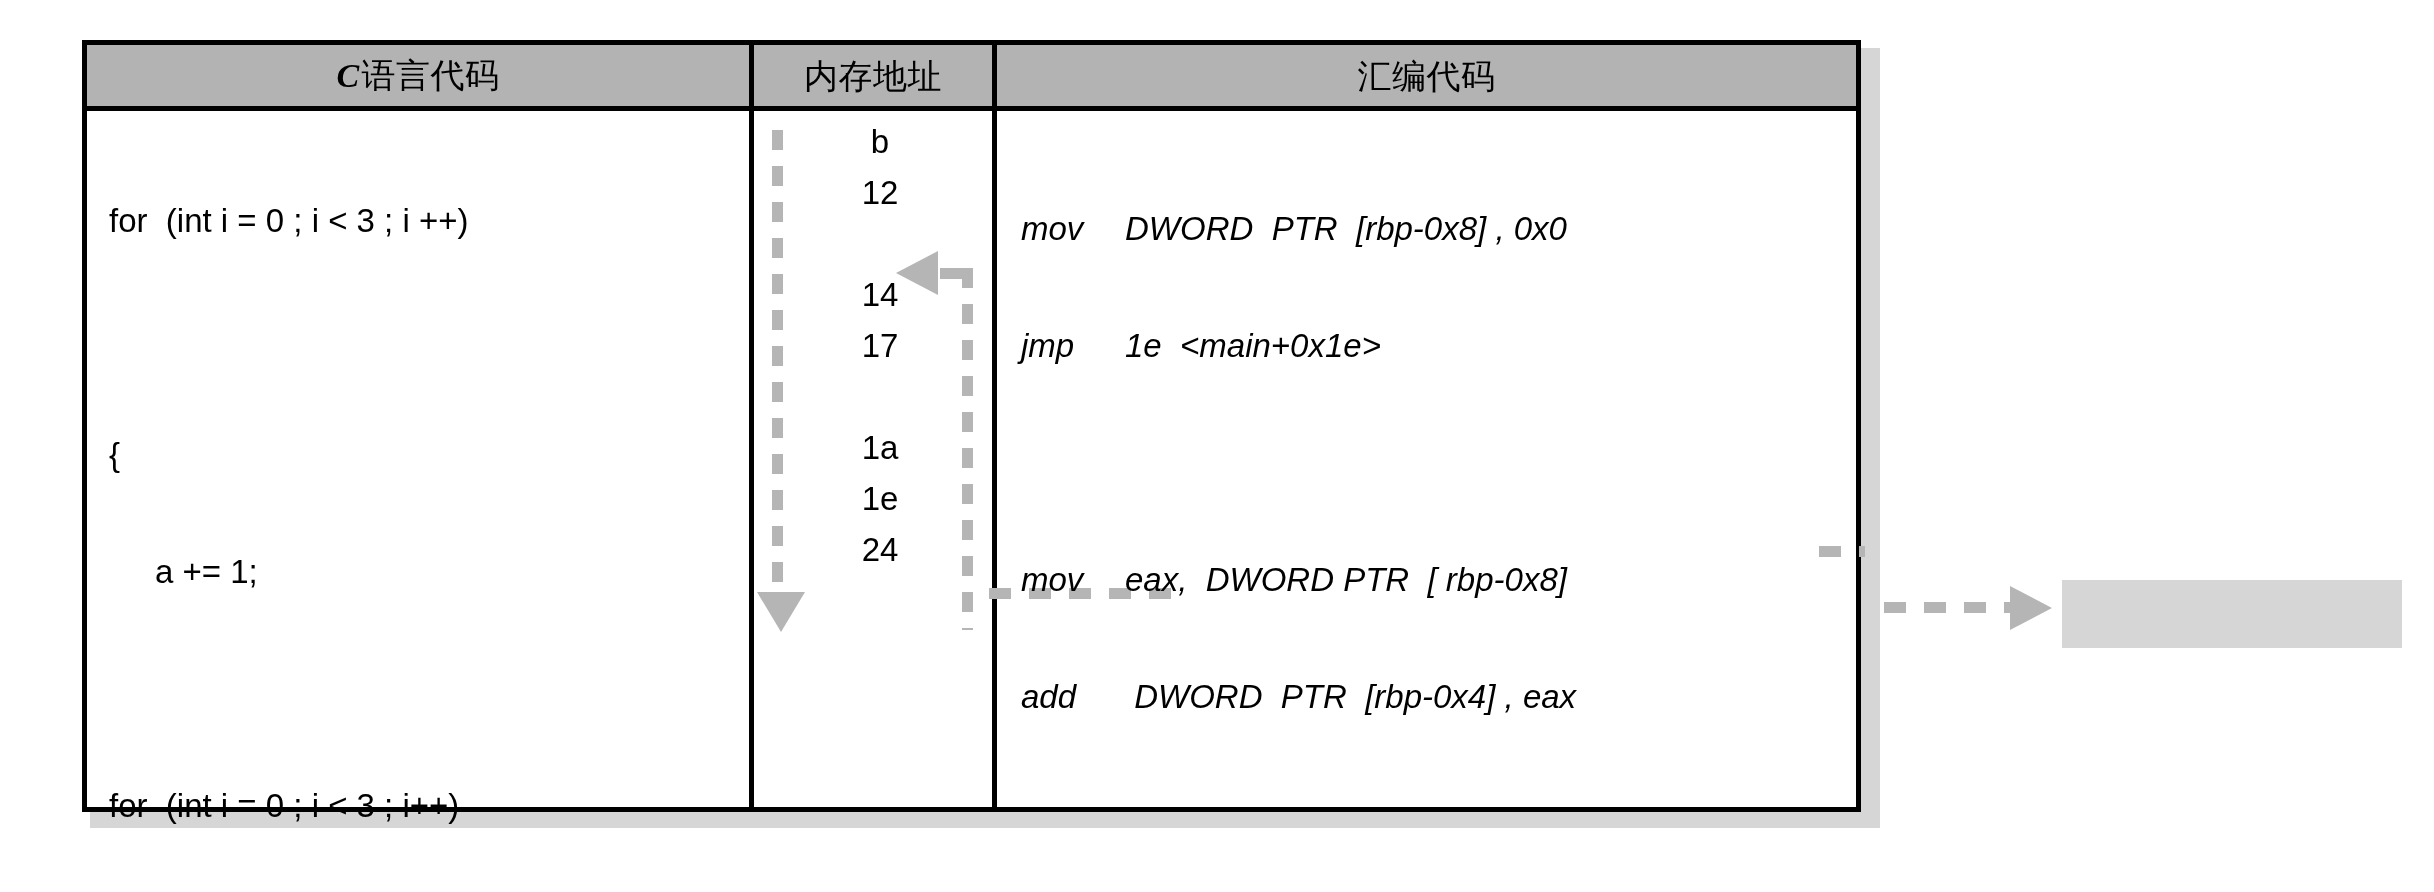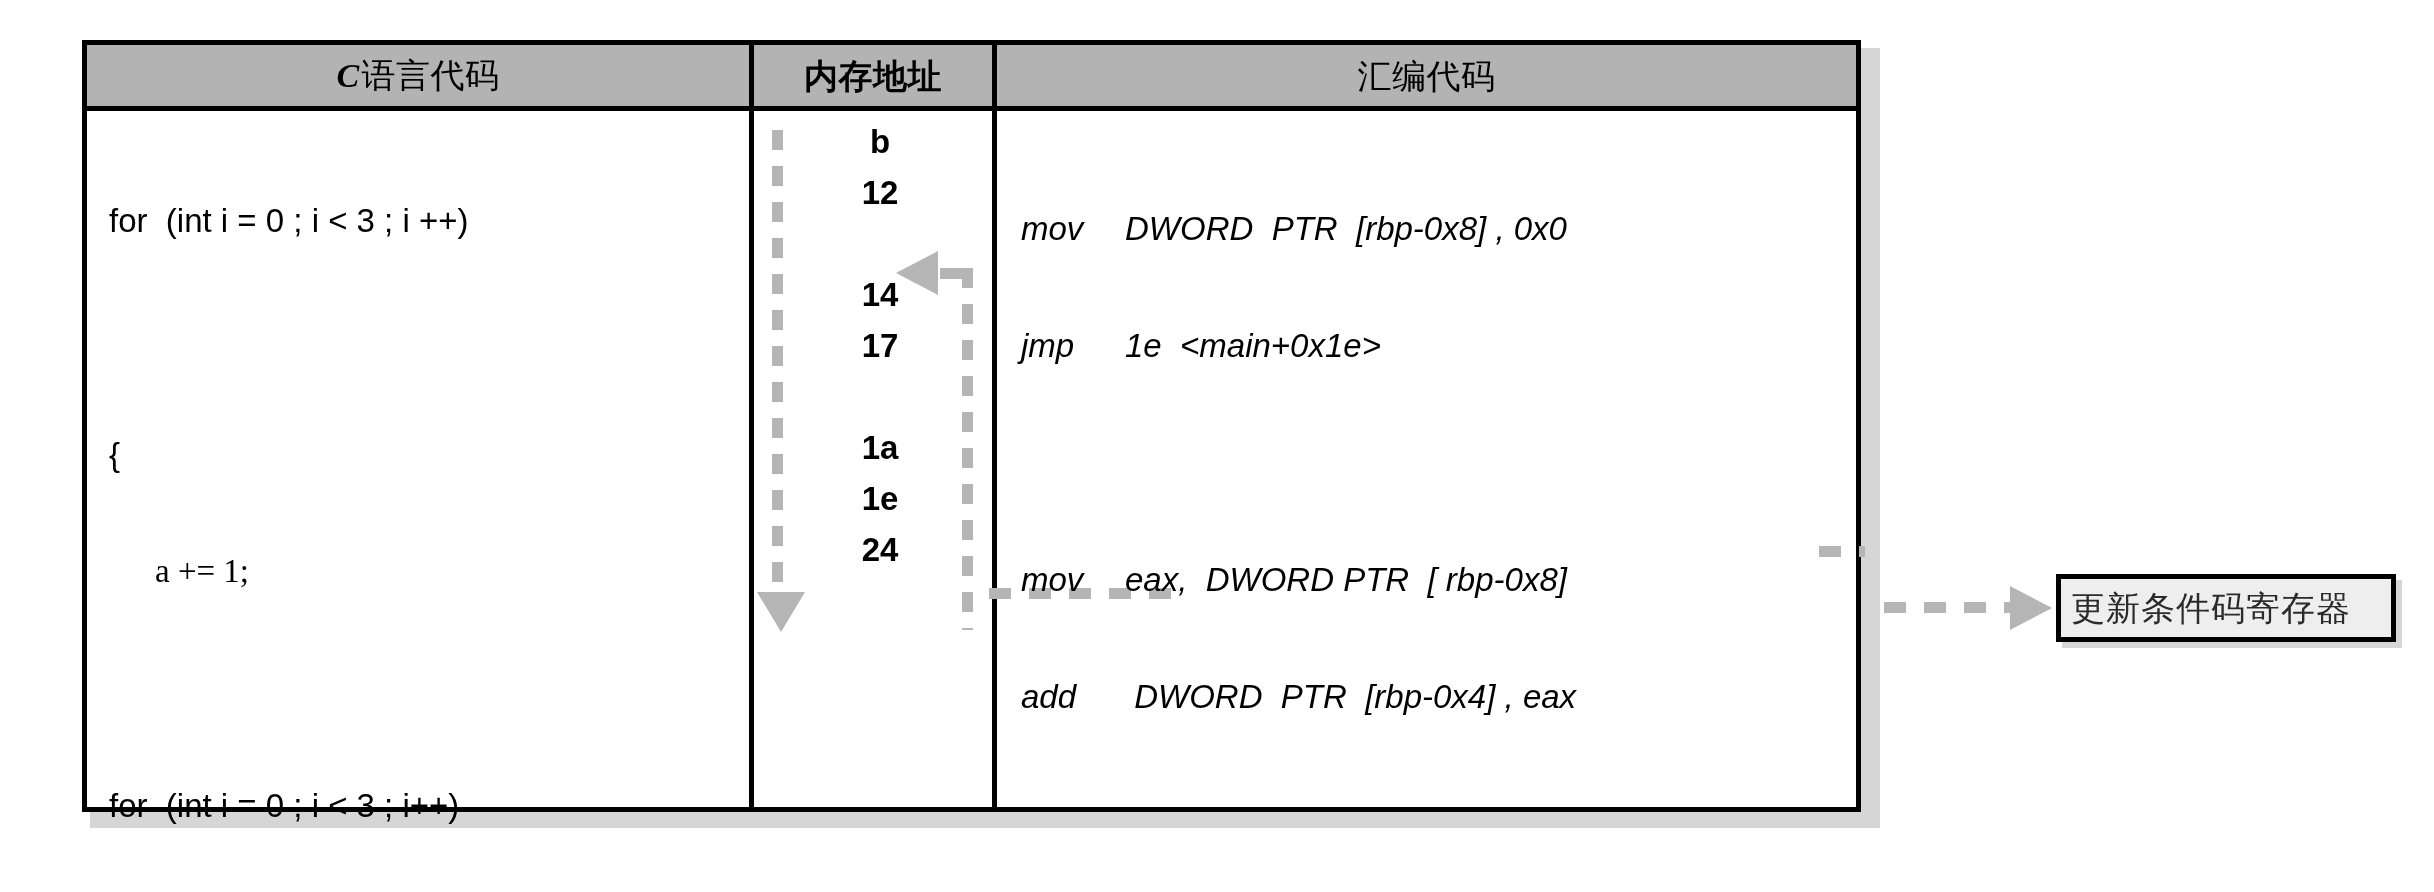--- a/index.html
+++ b/index.html
@@ -45,21 +45,21 @@
   }
 
   
   .col {
     position: absolute;
     top: 0;
     bottom: 0;
     box-sizing: border-box;
   }
   .col-c     { left: 0px;    width: 662px; }
-  .col-addr  { left: 662px;  width: 243px; border-left: 5px solid #000; font-weight: bold; }
+  .col-addr  { left: 662px;  width: 243px; border-left: 5px solid #000; }
   .col-asm   { left: 905px;  width: 864px; border-left: 5px solid #000; }
 
   .col-head {
     position: absolute;
     left: 0; right: 0; top: 0;
     height: 66px;
     background: #b3b3b3;
     border-bottom: 5px solid #000000;
     display: flex;
     align-items: center;
@@ -89,21 +89,21 @@
   .c-code {
     position: absolute;
     left: 22px;
     top: 22px;
     font-size: 33px;
     color: #000;
     line-height: 1;
     white-space: pre;
   }
   .c-line { height: 51px; }
-  .c-line.indent { padding-left: 46px; font-family: Liberation Serif, serif; }
+  .c-line.indent { padding-left: 46px; }
 
   
   .addr-list {
     position: absolute;
     left: 0; right: 0;
     top: 0;
   }
   .addr-row {
     height: 51px;
     display: flex;
@@ -307,17 +307,14 @@
           
         </div>
       </div>
     </div>
   </div>
 
   <div class="dash-h" style="left:1852px; top:602px; width:130px;"></div>
   <div class="arrow-right" style="left:1978px; top:586px;"></div>
 
   <div class="callout-shadow"></div>
-  <div class="callout">
-    <span>更新条件码寄存器</span>
-  </div>
 
 </div>
 
 </body></html>

